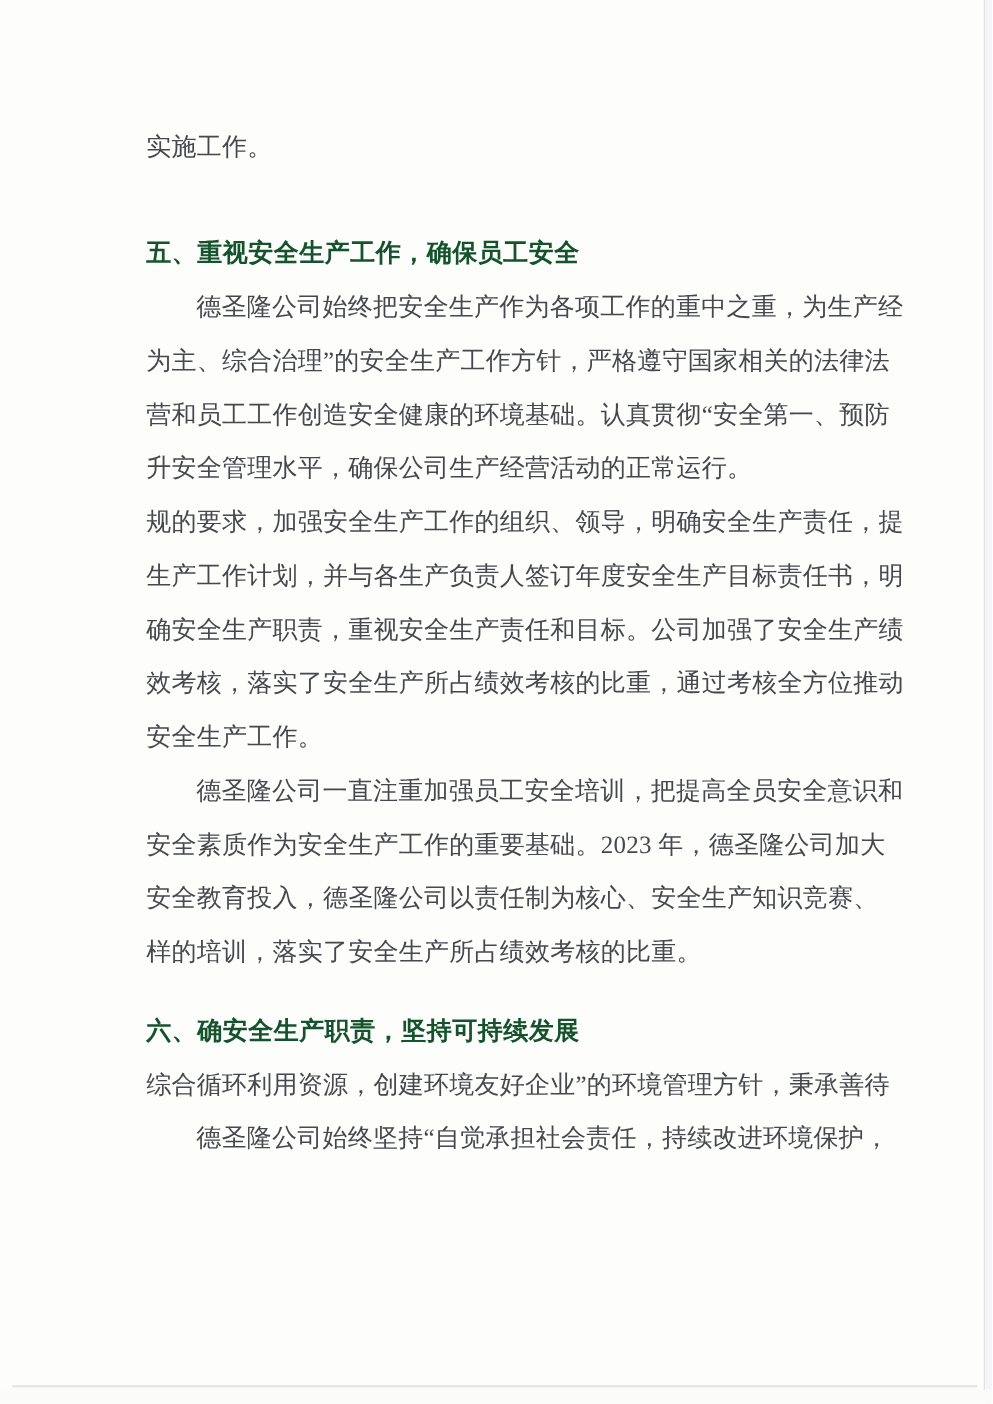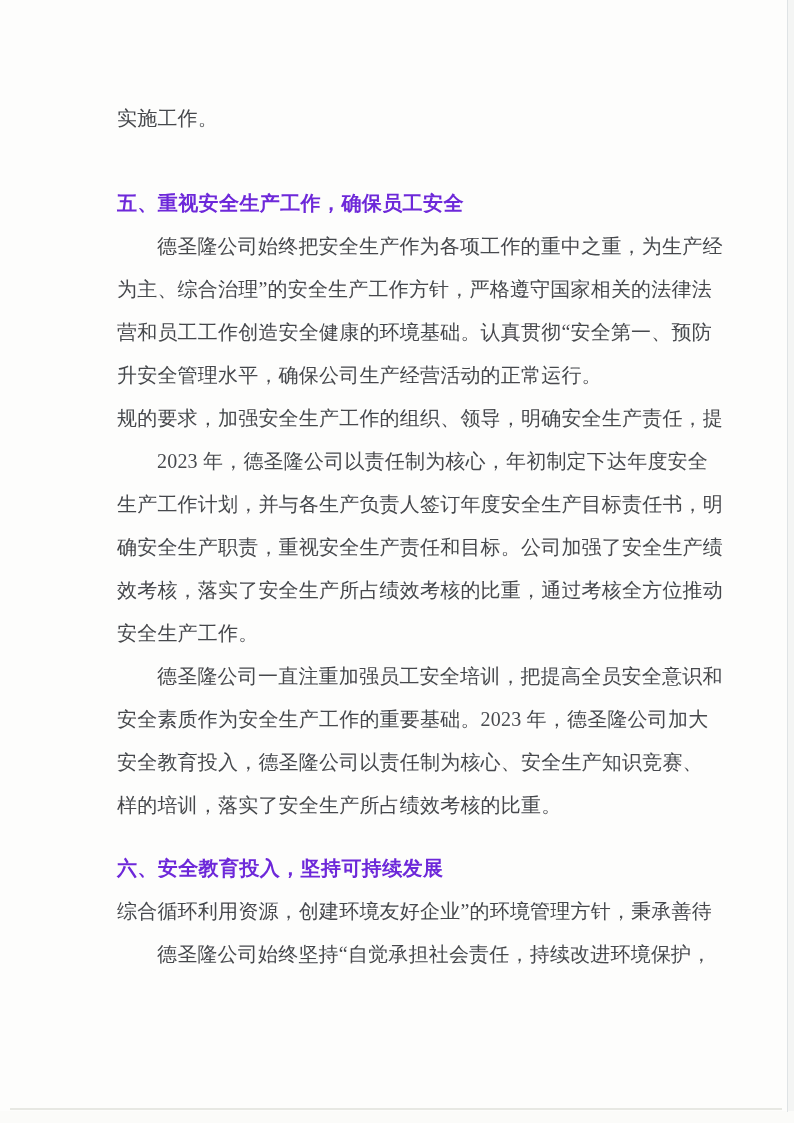--- a/index.html
+++ b/index.html
@@ -32,21 +32,21 @@
   }
   .indent {
     text-indent: 2em;
   }
   .heading {
     margin: 0;
     font-size: 20px;
     line-height: 43px;
     letter-spacing: 0.4px;
     font-weight: 600;
-    color: #6d28d9;
+    color: #14532d;
     white-space: nowrap;
   }
   .gap-lg { margin-top: 42px; }
   .gap-md { margin-top: 20px; }
   .edge-right {
     position: absolute;
     top: 0;
     right: 6px;
     width: 1px;
     height: 1112px;
@@ -91,30 +91,29 @@
     <p class="line">实施工作。</p>
 
     <h2 class="heading gap-lg">五、重视安全生产工作，确保员工安全</h2>
 
     <p class="line indent">德圣隆公司始终把安全生产作为各项工作的重中之重，为生产经</p>
     <p class="line">为主、综合治理”的安全生产工作方针，严格遵守国家相关的法律法</p>
     <p class="line">营和员工工作创造安全健康的环境基础。认真贯彻“安全第一、预防</p>
     <p class="line">升安全管理水平，确保公司生产经营活动的正常运行。</p>
     <p class="line">规的要求，加强安全生产工作的组织、领导，明确安全生产责任，提</p>
 
-    <p class="line indent">2023 年，德圣隆公司以责任制为核心，年初制定下达年度安全</p>
     <p class="line">生产工作计划，并与各生产负责人签订年度安全生产目标责任书，明</p>
     <p class="line">确安全生产职责，重视安全生产责任和目标。公司加强了安全生产绩</p>
     <p class="line">效考核，落实了安全生产所占绩效考核的比重，通过考核全方位推动</p>
     <p class="line">安全生产工作。</p>
 
     <p class="line indent">德圣隆公司一直注重加强员工安全培训，把提高全员安全意识和</p>
     <p class="line">安全素质作为安全生产工作的重要基础。2023 年，德圣隆公司加大</p>
     <p class="line">安全教育投入，德圣隆公司以责任制为核心、安全生产知识竞赛、</p>
     <p class="line">样的培训，落实了安全生产所占绩效考核的比重。</p>
 
-    <h2 class="heading gap-md">六、安全教育投入，坚持可持续发展</h2>
+    <h2 class="heading gap-md">六、确安全生产职责，坚持可持续发展</h2>
 
     <p class="line">综合循环利用资源，创建环境友好企业”的环境管理方针，秉承善待</p>
     <p class="line indent">德圣隆公司始终坚持“自觉承担社会责任，持续改进环境保护，</p>
 
   </div>
 </div>
 
 </body></html>

